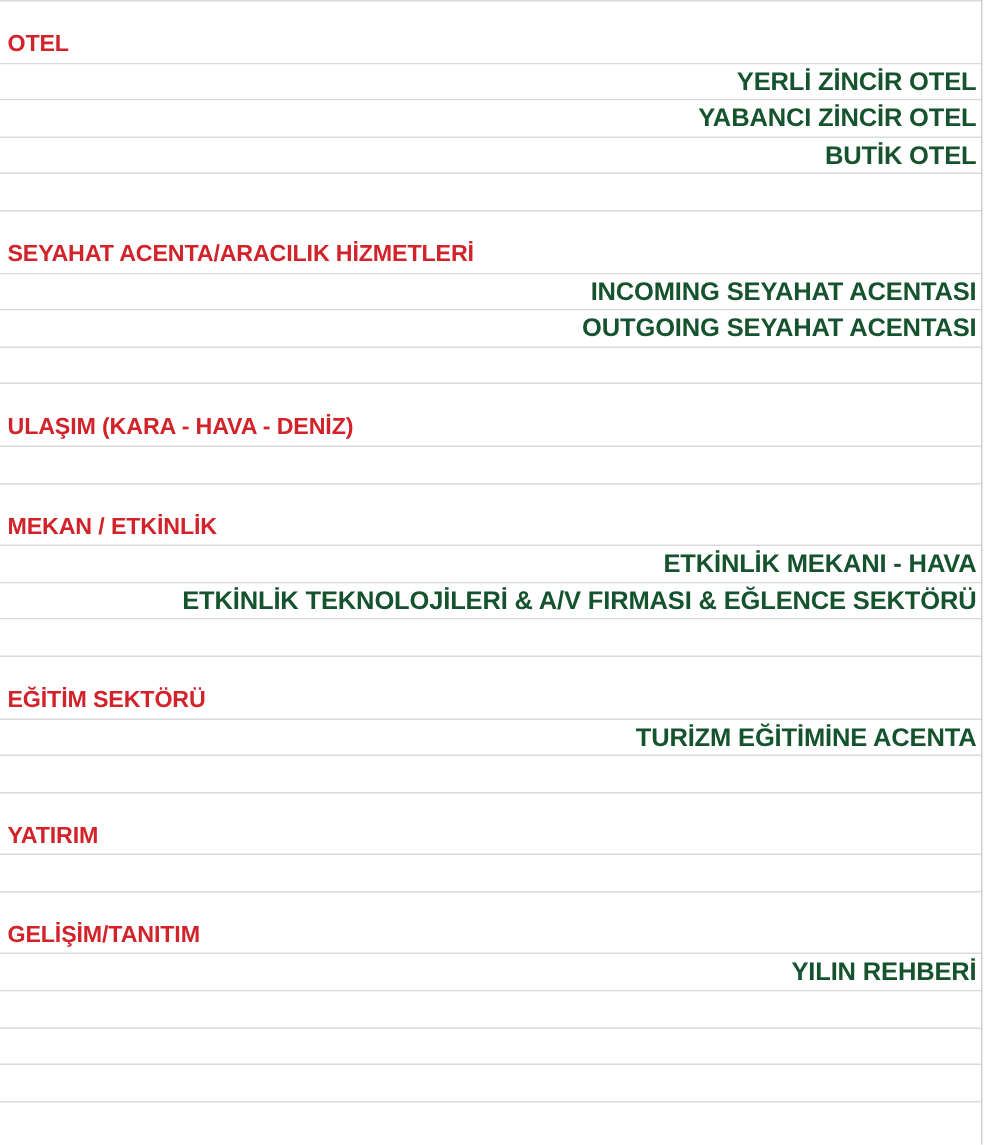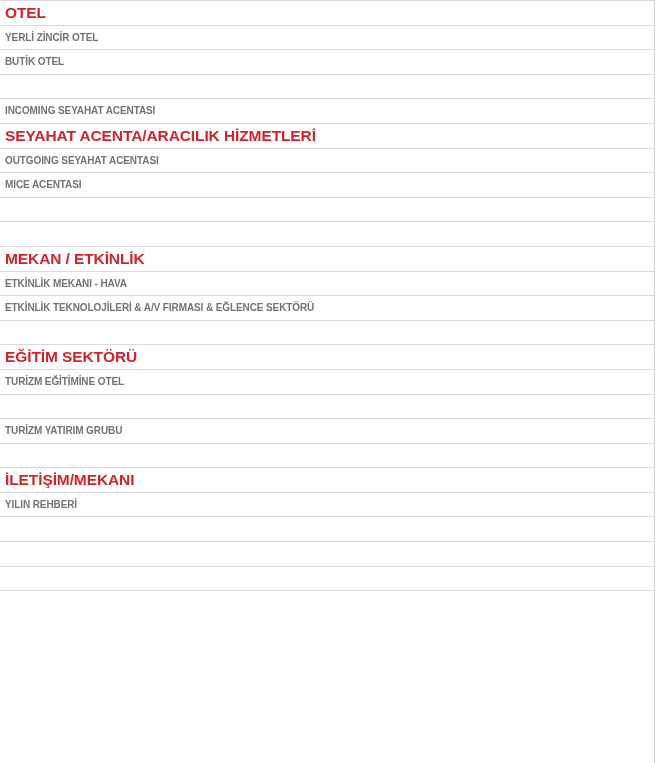--- a/index.html
+++ b/index.html
@@ -44,56 +44,59 @@
     font-size: 15px;
     font-weight: bold;
     letter-spacing: -0.1px;
     color: #000000;
     background: #ffffff;
   }
   .row.header {
     color: #d3232a;
     font-size: 15.5px;
     letter-spacing: -0.1px;
+    margin-top: 17px;
   }
   .row.item {
-    color: #737373;
-    font-size: 10px;
+    color: #14532d;
+    font-size: 17px;
+    text-align: right;
   }
   .row.blank {
     color: transparent;
   }
   .row .txt {
     display: inline-block;
     vertical-align: top;
   }
 </style>
 </head>
 <body>
 
 <div id="sheet">
   <div id="column">
       <div class="row header"><span class="txt">OTEL</span></div>
       <div class="row item"><span class="txt">YERLİ ZİNCİR OTEL</span></div>
+      <div class="row item"><span class="txt">YABANCI ZİNCİR OTEL</span></div>
       <div class="row item"><span class="txt">BUTİK OTEL</span></div>
       <div class="row blank"><span class="txt"></span></div>
+      <div class="row header"><span class="txt">SEYAHAT ACENTA/ARACILIK HİZMETLERİ</span></div>
       <div class="row item"><span class="txt">INCOMING SEYAHAT ACENTASI</span></div>
-      <div class="row header"><span class="txt">SEYAHAT ACENTA/ARACILIK HİZMETLERİ</span></div>
       <div class="row item"><span class="txt">OUTGOING SEYAHAT ACENTASI</span></div>
-      <div class="row item"><span class="txt">MICE ACENTASI</span></div>
       <div class="row blank"><span class="txt"></span></div>
+      <div class="row header"><span class="txt">ULAŞIM  (KARA - HAVA - DENİZ)</span></div>
       <div class="row blank"><span class="txt"></span></div>
       <div class="row header"><span class="txt">MEKAN / ETKİNLİK</span></div>
       <div class="row item"><span class="txt">ETKİNLİK MEKANI - HAVA</span></div>
       <div class="row item"><span class="txt">ETKİNLİK TEKNOLOJİLERİ &amp; A/V FIRMASI &amp; EĞLENCE SEKTÖRÜ</span></div>
       <div class="row blank"><span class="txt"></span></div>
       <div class="row header"><span class="txt">EĞİTİM SEKTÖRÜ</span></div>
-      <div class="row item"><span class="txt">TURİZM EĞİTİMİNE OTEL</span></div>
+      <div class="row item"><span class="txt">TURİZM EĞİTİMİNE ACENTA</span></div>
       <div class="row blank"><span class="txt"></span></div>
-      <div class="row item"><span class="txt">TURİZM YATIRIM GRUBU</span></div>
+      <div class="row header"><span class="txt">YATIRIM</span></div>
       <div class="row blank"><span class="txt"></span></div>
-      <div class="row header"><span class="txt">İLETİŞİM/MEKANI</span></div>
+      <div class="row header"><span class="txt">GELİŞİM/TANITIM</span></div>
       <div class="row item"><span class="txt">YILIN REHBERİ</span></div>
       <div class="row blank"><span class="txt"></span></div>
       <div class="row blank"><span class="txt"></span></div>
       <div class="row blank"><span class="txt"></span></div>
     </div>
 </div>
 
 </body></html>

